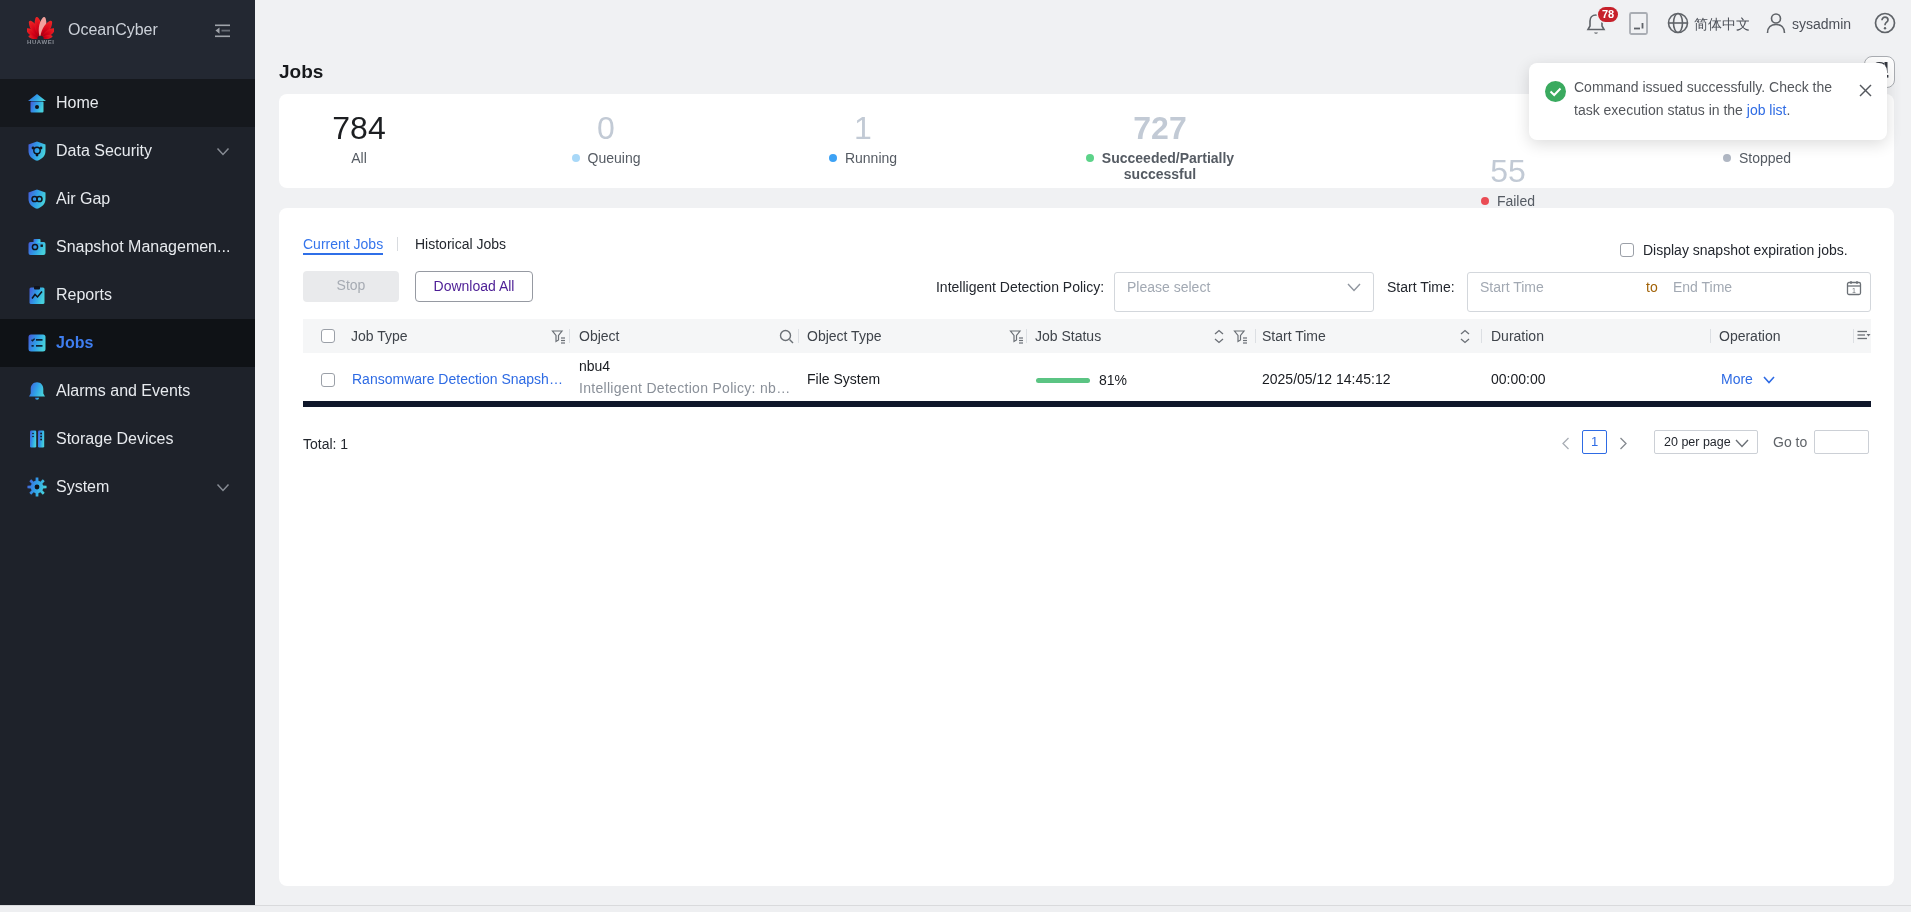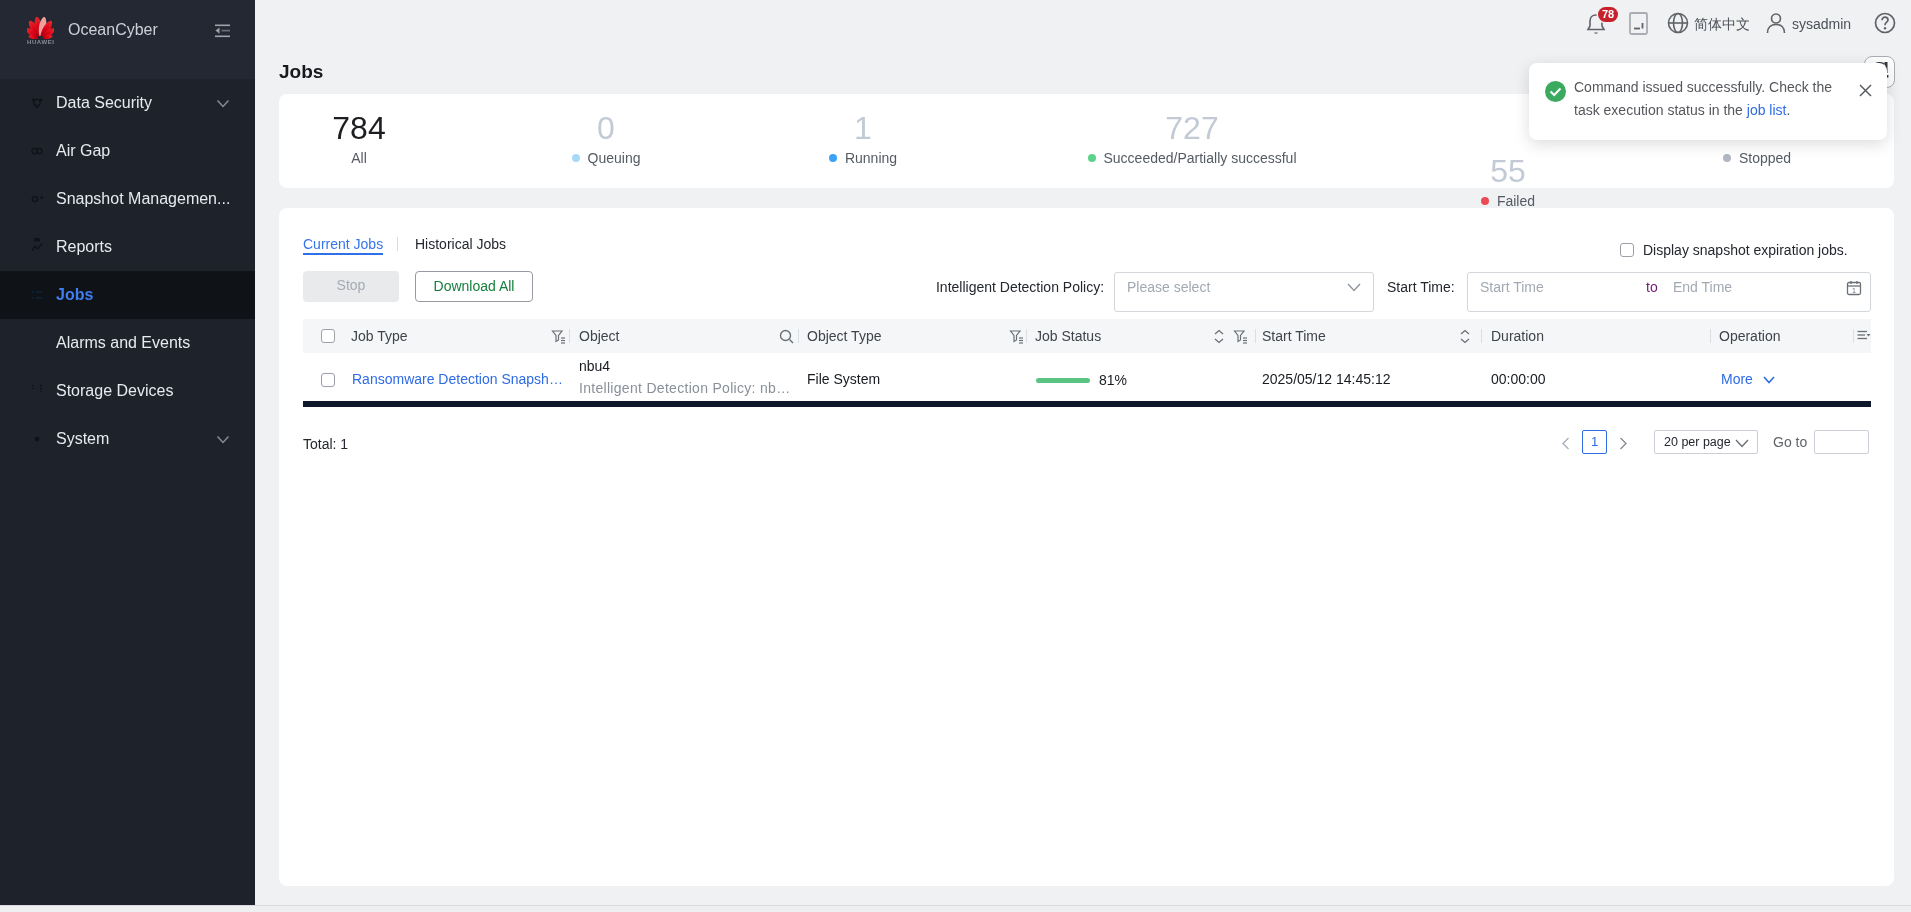--- a/index.html
+++ b/index.html
@@ -39,21 +39,21 @@
 .dot { display:inline-block; width:8px; height:8px; border-radius:50%; margin-right:8px; vertical-align:1px; }
 
 
 .tab-blue { position:absolute; left:24px; top:29px; color:#3575ec; font-size:14px; line-height:14px; padding-bottom:2px; border-bottom:2px solid #2f6fe8; }
 .tab-div { position:absolute; left:118px; top:29px; width:1px; height:14px; background:#d8dbdf; }
 .tab-plain { position:absolute; left:136px; top:28px; color:#23272e; font-size:14px; }
 
 
 .btn { position:absolute; top:63px; height:31px; line-height:29px; text-align:center; border-radius:2px; font-size:14px; }
 .btn-stop { left:24px; width:96px; background:#e9eaec; color:#a6abb3; border-radius:4px; }
-.btn-dl { left:136px; width:118px; background:#fff; border:1px solid #969aa2; color:#15803d; border-radius:4px; }
+.btn-dl { left:136px; width:118px; background:#fff; border:1px solid #969aa2; color:#4c1d95; border-radius:4px; }
 
 .lbl-idp { position:absolute; top:71px; font-size:14px; color:#23272e; }
 .select { position:absolute; top:64px; height:40px; border:1px solid #d3d7dc; border-radius:3px; background:#fff; line-height:28px; padding-left:12px; color:#a2a9b3; font-size:14px; }
 .checkline { position:absolute; top:34px; font-size:14px; color:#23272e; }
 .cbox { display:inline-block; width:14px; height:14px; border:1px solid #9ba0a8; border-radius:3px; background:#fff; vertical-align:-2px; margin-right:9px; }
 
 
 .thead { position:absolute; left:24px; top:111px; width:1568px; height:34px; background:#f5f6f7; }
 .th { position:absolute; top:0; height:34px; line-height:34px; color:#3f444b; font-size:14px; white-space:nowrap; }
 .th-div { position:absolute; top:10px; width:1px; height:14px; background:#dcdfe3; }
@@ -103,20 +103,35 @@
     <div class="huawei-word">HUAWEI</div>
     <div class="brand">OceanCyber</div>
     <svg class="collapse-ic" width="16" height="14" viewBox="0 0 16 14">
       <rect x="0" y="0.5" width="15" height="1.6" fill="#9fa3aa"></rect>
       <rect x="0" y="11.5" width="15" height="1.6" fill="#9fa3aa"></rect>
       <path d="M0.5 6.6 L4.5 3.4 V9.8 Z" fill="#9fa3aa"></path>
       <rect x="6.5" y="5.7" width="8.5" height="1.8" fill="#676c75"></rect>
     </svg>
   </div>
   <div class="nav">
+    <div class="nav-item hover">
+      <svg class="nic" width="20" height="20" viewBox="0 0 20 20">
+        <defs>
+            <linearGradient id="g1" x1="0" y1="0" x2="1" y2="0.3">
+          <stop offset="0" stop-color="#4558d8"></stop>
+              <stop offset="0.55" stop-color="#2f9fe8"></stop>
+              <stop offset="1" stop-color="#46cfdc"></stop>
+        </linearGradient>
+          </defs>
+        <path d="M10 1 L19 8 H1 Z" fill="url(#g1)"></path>
+        <rect x="3.5" y="8.5" width="13" height="11" rx="1" fill="url(#g1)"></rect>
+        <circle cx="10" cy="14" r="2" fill="#10131a"></circle>
+      </svg>
+      <span class="txt">Home</span>
+    </div>
     <div class="nav-item">
       <svg class="nic" width="20" height="20" viewBox="0 0 20 20">
         <path d="M10 0.5 L18.5 3.5 V10 C18.5 15 14.8 18.3 10 19.8 C5.2 18.3 1.5 15 1.5 10 V3.5 Z" fill="url(#g1)"></path>
         <circle cx="10" cy="9.5" r="3.2" fill="none" stroke="#10131a" stroke-width="1.4"></circle>
         <circle cx="6" cy="7" r="1.4" fill="#10131a"></circle>
           <circle cx="14" cy="7" r="1.4" fill="#10131a"></circle>
           <circle cx="10" cy="14" r="1.4" fill="#10131a"></circle>
       </svg>
       <span class="txt">Data Security</span>
       <svg class="chev" viewBox="0 0 14 11" fill="none" stroke="#878c94" stroke-width="1.5">
@@ -227,21 +242,21 @@
       <div class="lbl">All</div>
     </div>
   <div class="stat" style="left:247px; width:160px;">
       <div class="num">0</div>
       <div class="lbl"><span class="dot" style="background:#a8d8f8;"></span>Queuing</div>
     </div>
   <div class="stat" style="left:504px; width:160px;">
       <div class="num">1</div>
       <div class="lbl"><span class="dot" style="background:#3da2f5;"></span>Running</div>
     </div>
-  <div class="stat" style="left:803px; width:220px;">
+  <div class="stat" style="left:771px; width:220px;font-weight:bold;">
       <div class="num">727</div>
       <div class="lbl"><span class="dot" style="background:#5cd389;"></span>Succeeded/Partially successful</div>
     </div>
   <div class="stat" style="left:1149px; width:160px;margin-top:43px;">
       <div class="num">55</div>
       <div class="lbl"><span class="dot" style="background:#ea4c54;"></span>Failed</div>
     </div>
   <div class="stat" style="left:1398px; width:160px;">
       <div class="num">1</div>
       <div class="lbl"><span class="dot" style="background:#b0b7c3;"></span>Stopped</div>
@@ -257,21 +272,21 @@
   <div class="btn btn-dl">Download All</div>
 
   <div class="lbl-idp" style="left:654px; width:174px; text-align:center;">Intelligent Detection Policy:</div>
   <div class="select" style="left:835px; width:260px;">Please select
     <svg class="abs" style="right:12px; top:10px;" width="14" height="9" viewBox="0 0 14 9" fill="none" stroke="#8f959e" stroke-width="1.4">
         <path d="M1 1 L7 7.5 L13 1"></path>
       </svg>
   </div>
   <div class="lbl-idp" style="left:1108px;">Start Time:</div>
   <div class="select" style="left:1188px; width:404px;">Start Time
-    <span class="abs" style="left:178px; color:#701a75;">to</span>
+    <span class="abs" style="left:178px; color:#a16207;">to</span>
     <span class="abs" style="left:205px;">End Time</span>
     <svg class="abs" style="left:378px; top:7px;" width="16" height="16" viewBox="0 0 16 16" fill="none" stroke="#6b7076" stroke-width="1.3">
       <rect x="1.5" y="2.5" width="13" height="12" rx="1.5"></rect>
       <line x1="1.5" y1="6" x2="14.5" y2="6"></line>
       <line x1="5" y1="1" x2="5" y2="4"></line>
         <line x1="11" y1="1" x2="11" y2="4"></line>
       <text x="8" y="13" font-size="7" fill="#6b7076" stroke="none" text-anchor="middle">1</text>
     </svg>
   </div>
   <div class="checkline" style="left:1341px;"><span class="cbox"></span>Display snapshot expiration jobs.</div>

